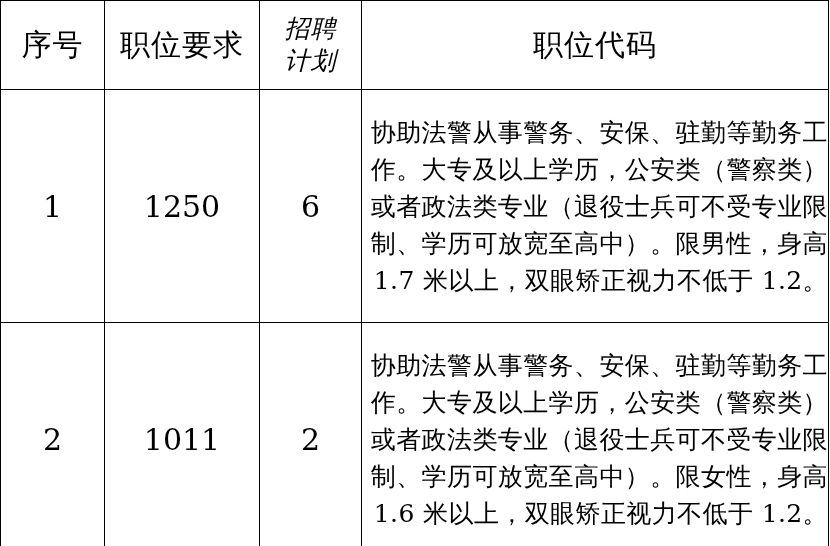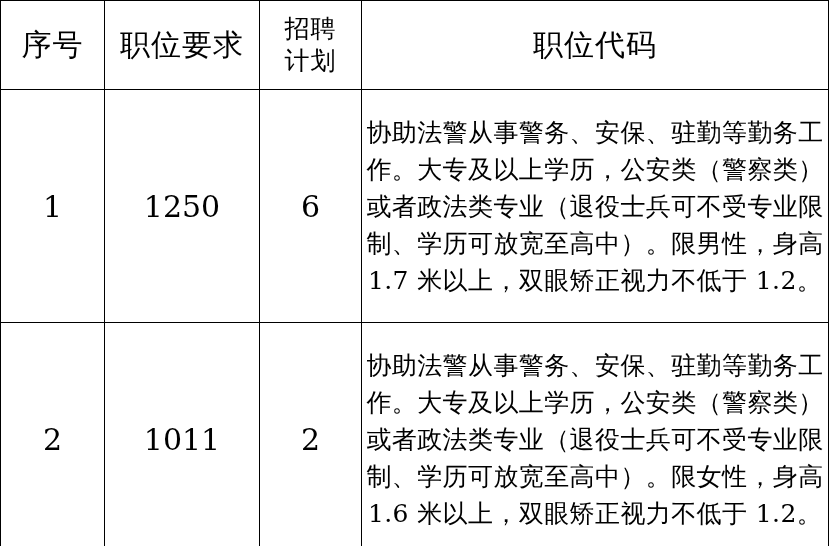--- a/index.html
+++ b/index.html
@@ -47,21 +47,21 @@
   .hdr-plan {
     line-height: 1.28;
     font-size: 25px;
     letter-spacing: 1px;
   }
   .cell-center {
     text-align: center;
     font-size: 30px;
   }
   .cell-req {
-    text-align: center;
+    text-align: right;
     font-size: 25px;
     line-height: 1.48;
     padding: 9px 10px 9px 12px;
     letter-spacing: 0.4px;
   }
   .num {
     font-family: "DejaVu Serif", "Liberation Serif", serif;
   }
   .row-body td { height: 232px; }
 </style>
@@ -74,21 +74,21 @@
       <col class="c-seq">
       <col class="c-code">
       <col class="c-plan">
       <col class="c-req">
     </colgroup>
     <thead>
       <tr>
         <td class="cell-center">序号</td>
         <td class="cell-center">职位要求</td>
         <td>
-          <div class="hdr-plan" style="text-align:center;">
+          <div class="hdr-plan" style="text-align:center;font-style:italic;">
             <div>招聘</div>
             <div>计划</div>
           </div>
         </td>
         <td class="cell-center">职位代码</td>
       </tr>
     </thead>
     <tbody>
       <tr class="row-body">
         <td class="cell-center num">1</td>

